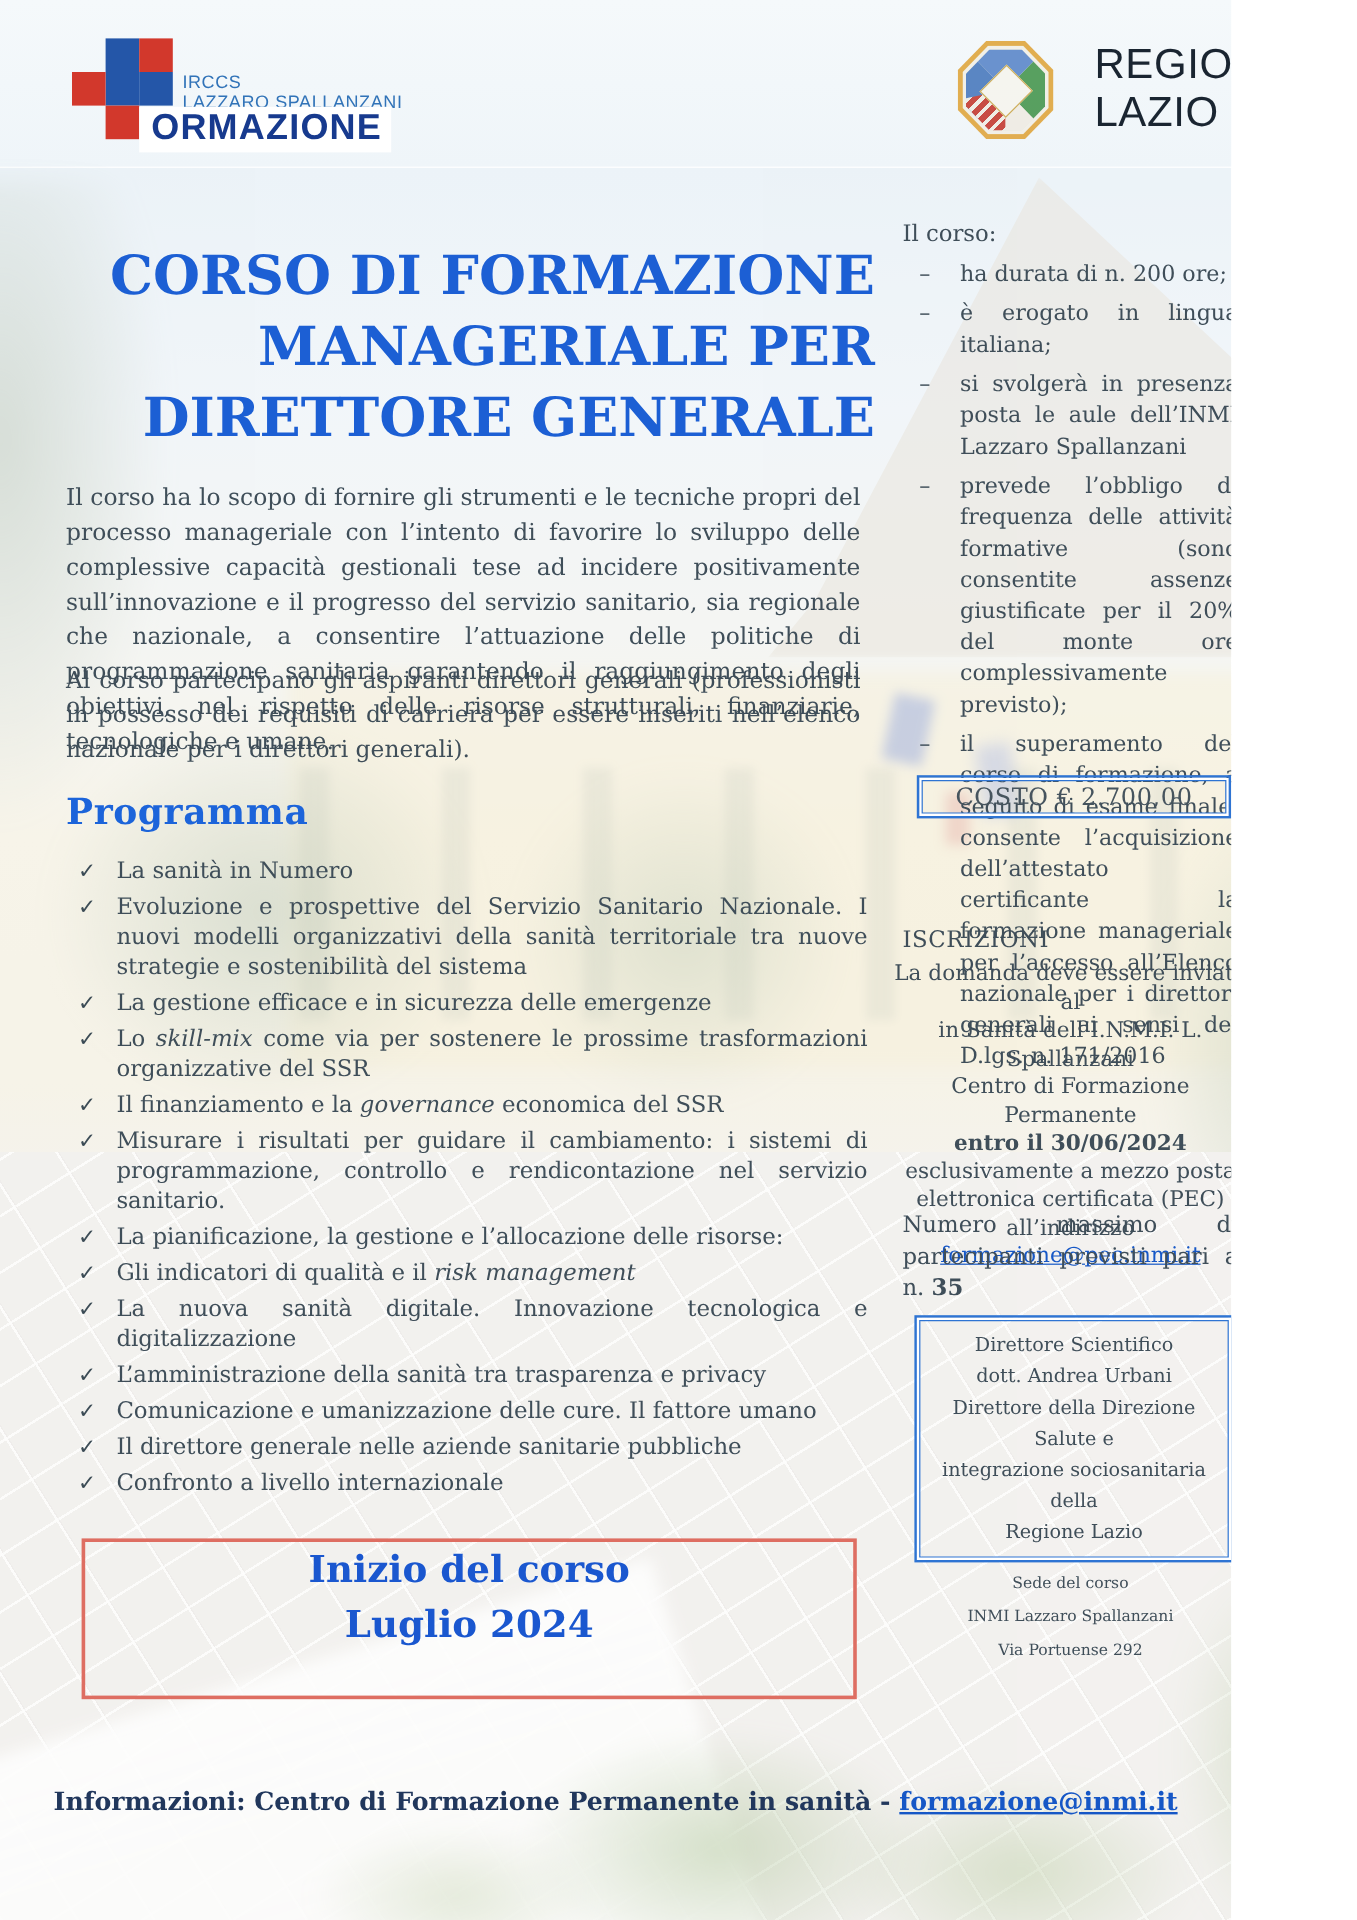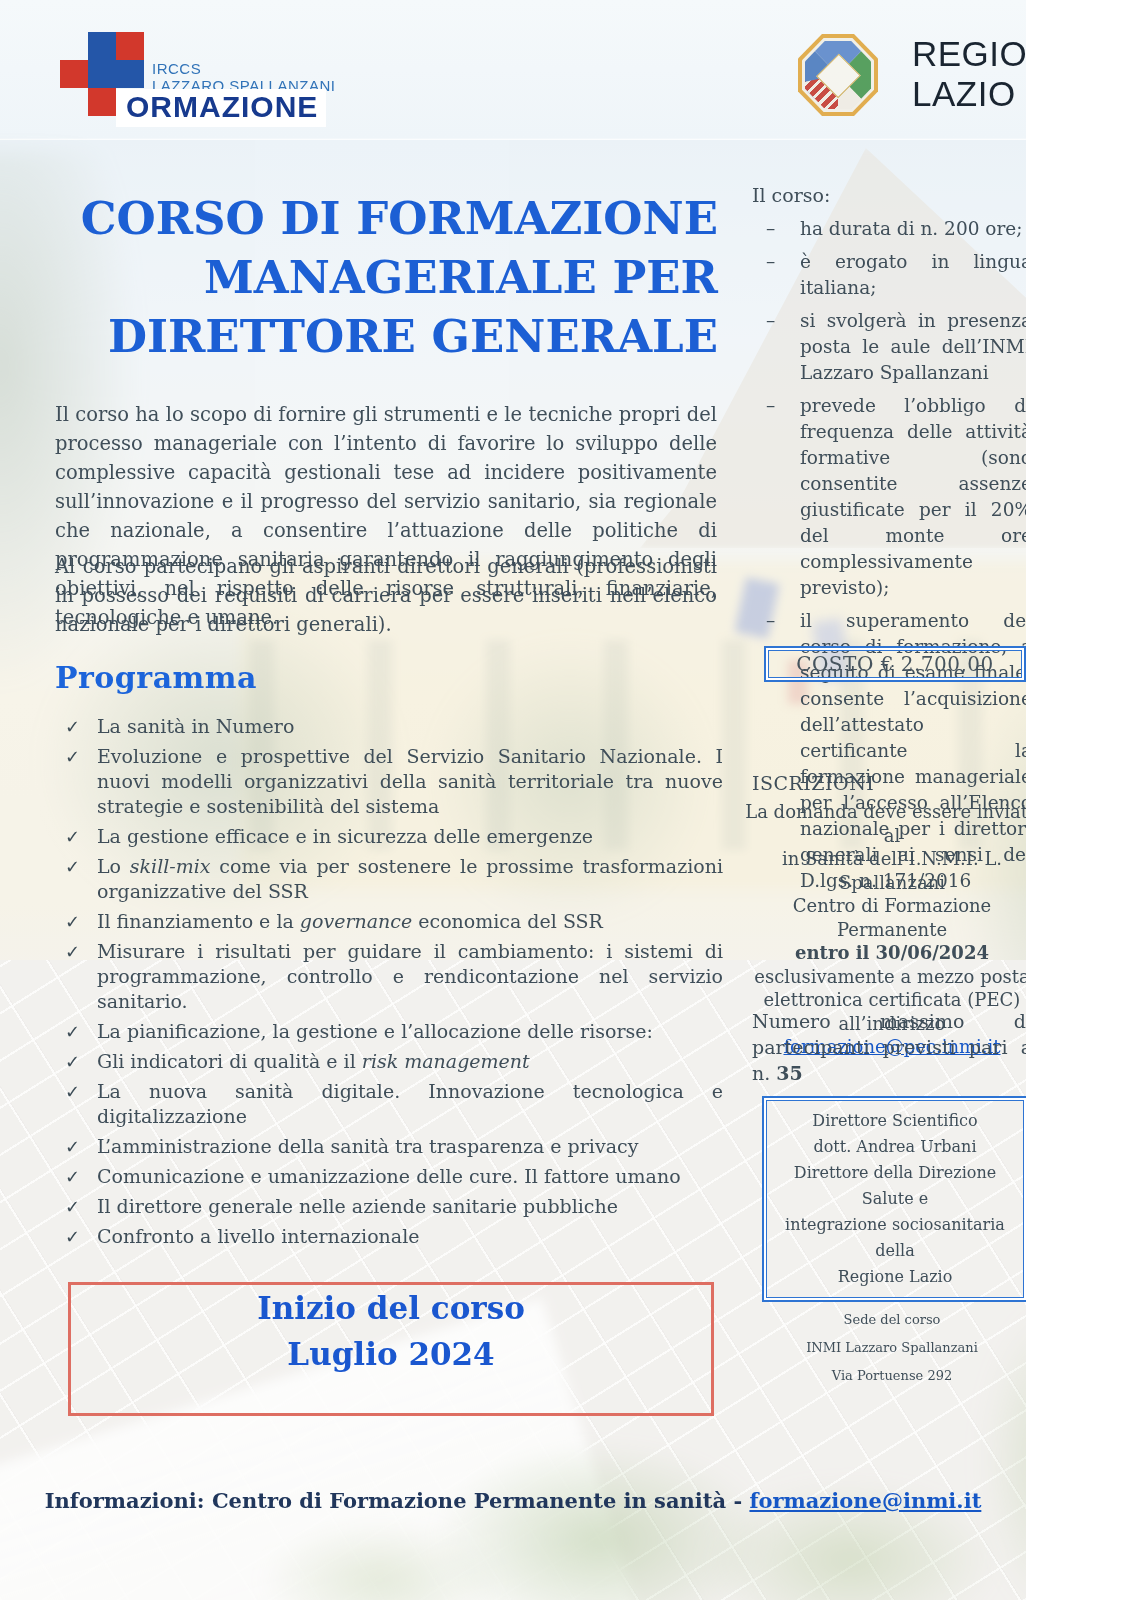--- a/index.html
+++ b/index.html
@@ -66,21 +66,21 @@
   .sec.right  { clip-path:polygon(50% 50%,100% 0,100% 100%); background:#48964f; }
   .sec.bottom { clip-path:polygon(50% 50%,0 100%,100% 100%); background:#efece3; }
   .sec.redstripes { clip-path:polygon(50% 50%,0 60%,0 100%,50% 100%);
     background:repeating-linear-gradient(135deg,#c43a30 0 5px,#efece3 5px 8px); }
   .emblem .diamond { position:absolute; left:28%; top:28%; width:44%; height:44%;
     transform:rotate(45deg); background:#f6f4ee; border:1px solid #caa84e; }
   .regione-text { position:absolute; left:114px; top:4px; font-family:"Liberation Sans",sans-serif;
     font-size:35px; line-height:40px; color:#1a2531; font-weight:500; letter-spacing:.5px; white-space:nowrap; }
 
   
-  .title { position:absolute; left:55px; top:188px; width:662px; margin:1px; text-align:right;
+  .title { position:absolute; left:55px; top:188px; width:662px; margin:12px; text-align:right;
            font-size:45px; line-height:59px; font-weight:bold; color:#1c5fd4; }
   .intro { position:absolute; left:55px; width:662px; margin:0; text-align:justify;
            font-size:19.5px; line-height:29px; color:#3f4e59; }
   .p1 { top:400px; }
   .p2 { top:552px; }
   .programma { position:absolute; left:55px; top:660px; width:662px; margin:0; 
            font-size:30px; font-weight:bold; color:#1c64da; letter-spacing:.5px; }
   .checklist { position:absolute; left:55px; top:714px; width:668px; margin:0; padding:0; list-style:none; }
   .checklist li { position:relative; padding-left:42px; margin-bottom:5px; text-align:justify;
            font-size:19px; line-height:25px; color:#3f4e59; }

